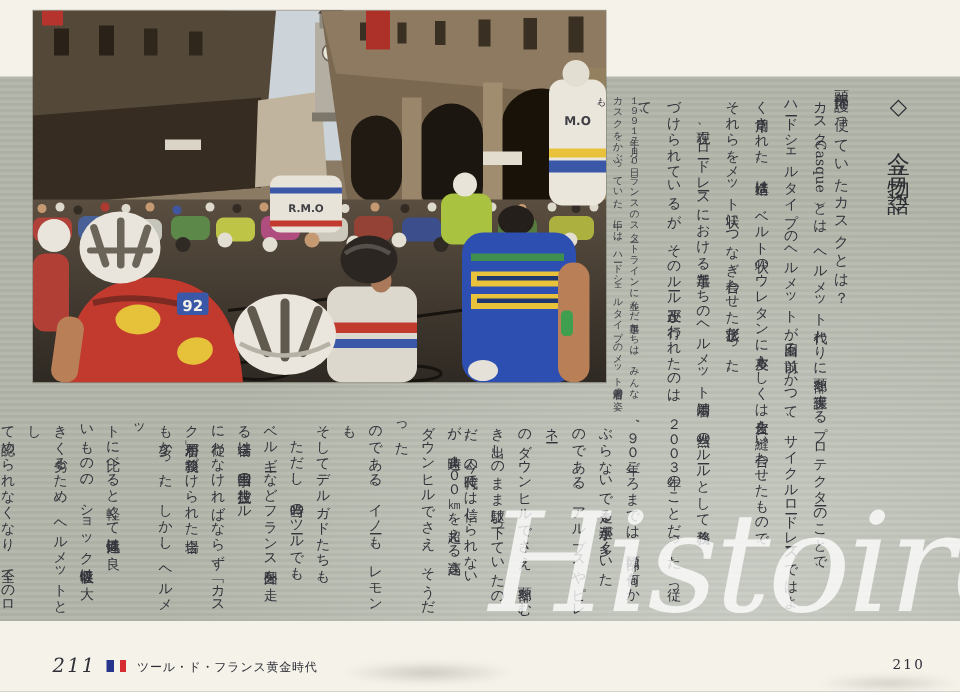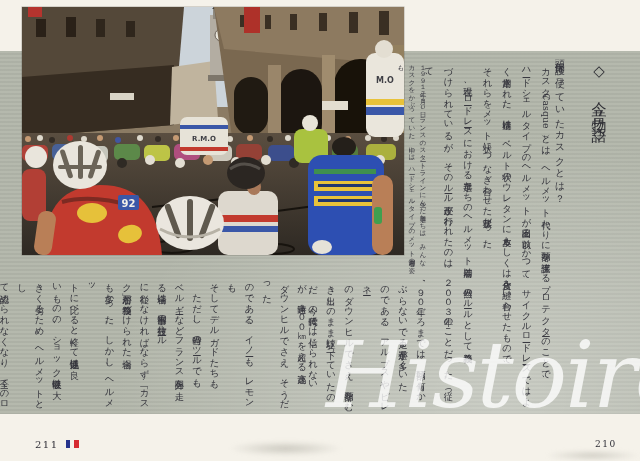--- a/index.html
+++ b/index.html
@@ -44,21 +44,21 @@
     position:absolute;left:326px;top:330px;z-index:4;
     font-family:"DejaVu Serif","Liberation Serif",serif;font-style:italic;
     font-size:92px;line-height:1;letter-spacing:-2px;
     color:rgba(255,255,255,.78);white-space:nowrap;pointer-events:none;
   }
   
   .footer-left{
     position:absolute;left:35px;top:438px;height:12px;z-index:2;
     display:flex;align-items:center;gap:7px;color:#2e2e36;
   }
-  .footer-left .pn{font-size:10px;letter-spacing:1.5px;}
+  .footer-left .pn{font-size:13px;letter-spacing:1.5px;font-style:italic;}
   .flag{display:flex;width:13px;height:8px;}
   .flag span{flex:1;}
   .footer-left .ft{font-size:8px;letter-spacing:.5px;}
   .footer-right{
     position:absolute;left:595px;top:439px;font-size:9px;letter-spacing:1.5px;
     color:#2e2e36;z-index:2;text-align:center;
   }
   
   .smudge-a{position:absolute;left:228px;top:441px;width:115px;height:15px;z-index:1;
     background:radial-gradient(ellipse at center, rgba(168,166,156,.55), rgba(168,166,156,0) 70%);filter:blur(2px);}
@@ -309,14 +309,15 @@
 
 <div class="watermark">Histoire</div>
 
 <div class="footer-left">
   <span class="pn">211</span>
   <span class="flag">
     <span style="background:#26348c"></span>
     <span style="background:#f5f2ea"></span>
     <span style="background:#d62b31"></span>
   </span>
+  <span class="ft">ツール・ド・フランス黄金時代</span>
 </div>
 <div class="footer-right">210</div>
 
 </body></html>

